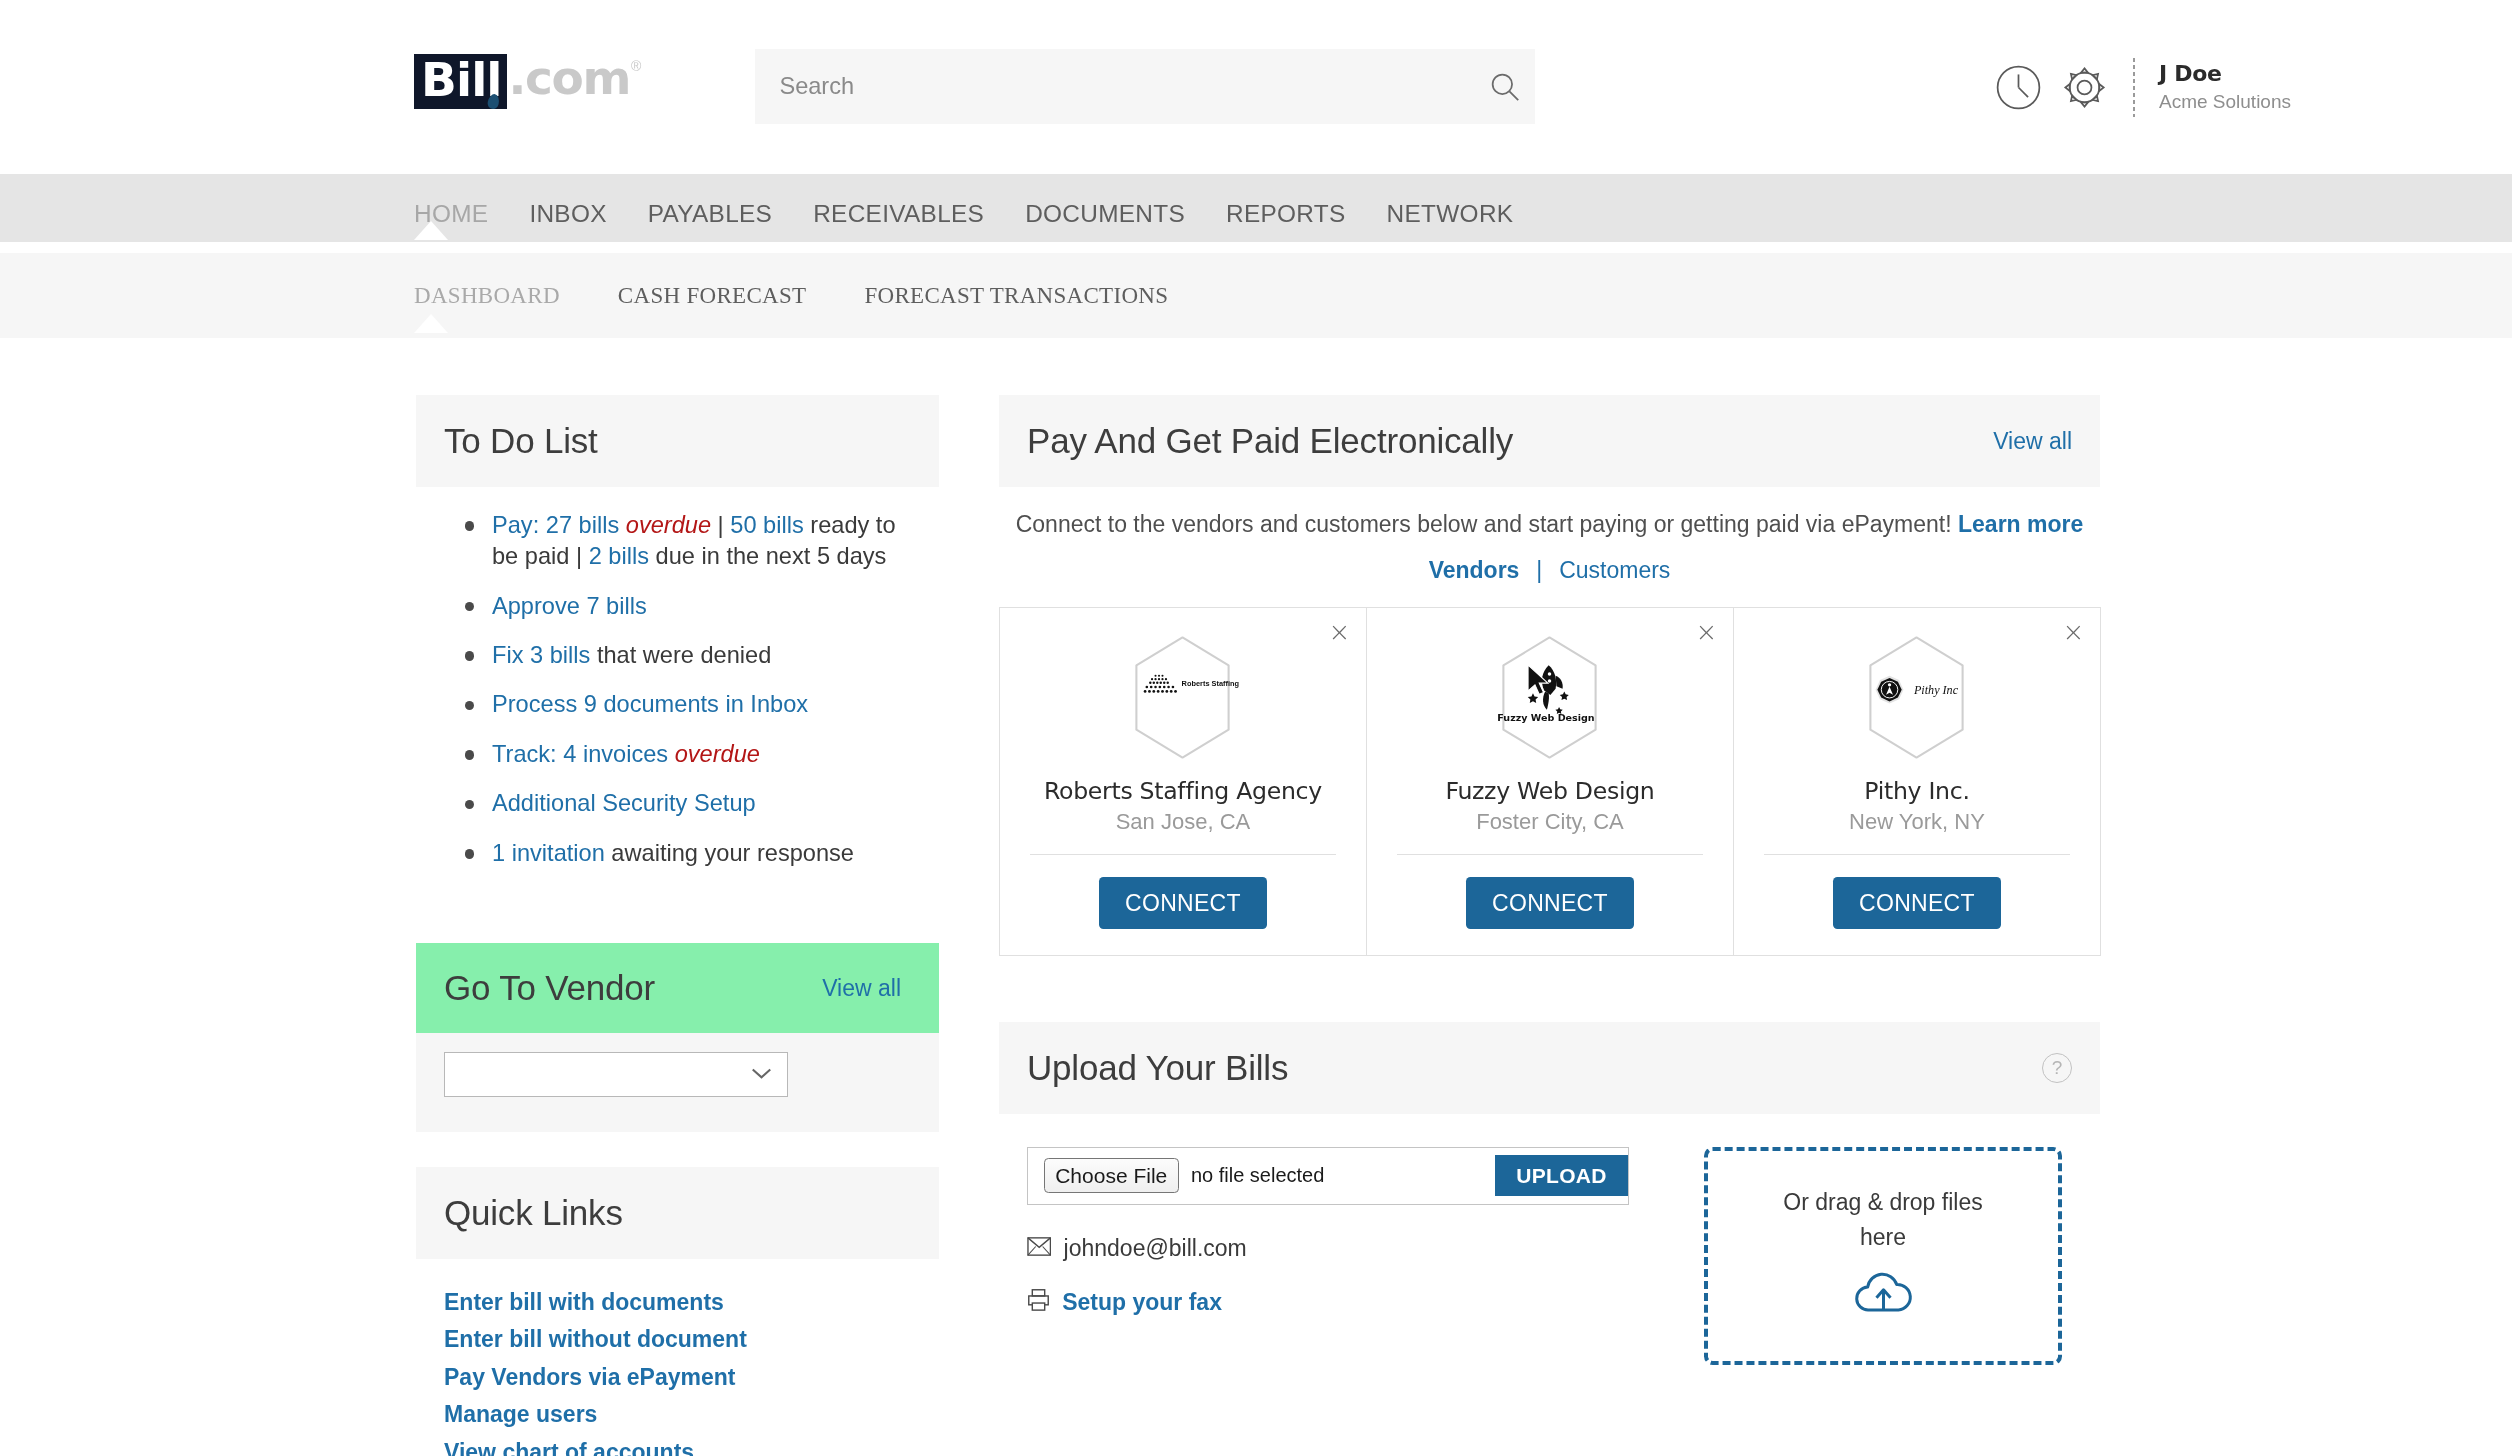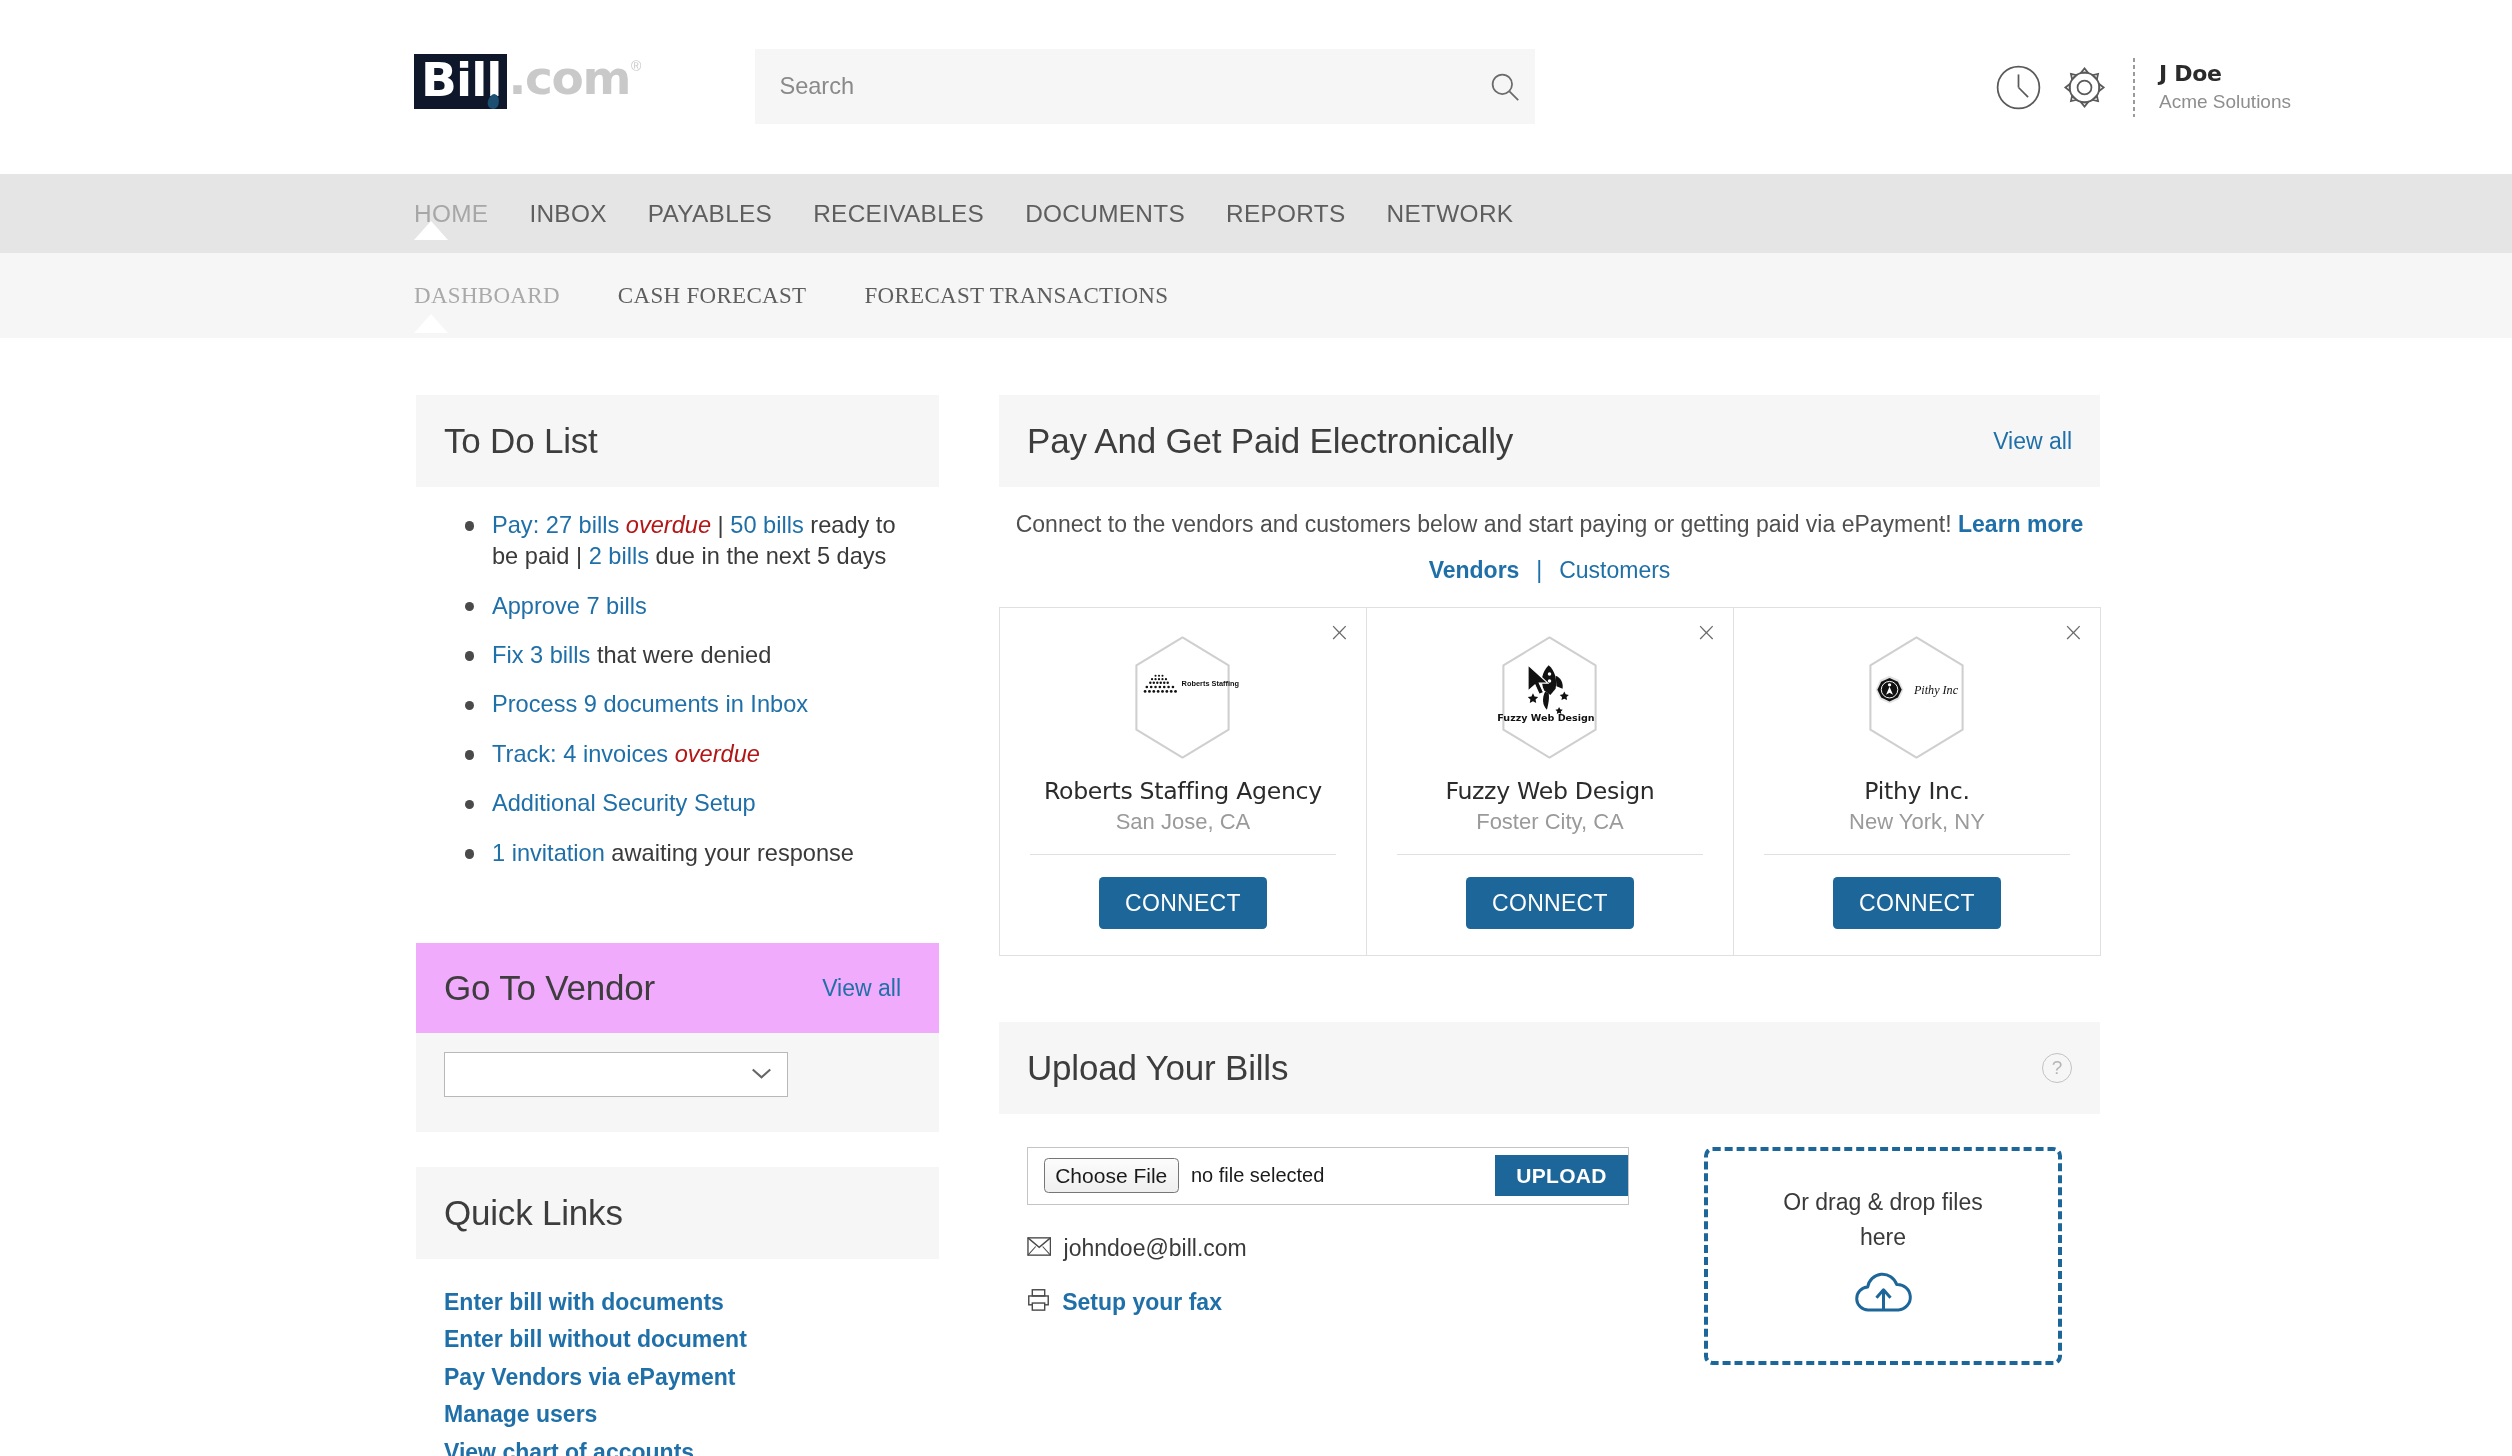--- a/index.html
+++ b/index.html
@@ -96,21 +96,21 @@
     font-family: "DejaVu Sans", sans-serif;
     font-size: 22px; font-weight: bold; color: #2b2b2b;
     letter-spacing: -0.3px; line-height: 1.25;
   }
   .user-org {
     font-size: 19px; color: #8e8e8e; line-height: 1.35; margin-top: 1.7px;
   }
 
   
   .mainnav {
-    position: absolute; left: 0; top: 174px; width: 2512px; height: 79px;
+    position: absolute; left: 0; top: 174px; width: 2512px; height: 68px;
     background: #e5e5e5;
     text-decoration: underline;
   }
   .mainnav-inner {
     position: absolute; left: 414px; top: 0; height: 79px;
     display: flex; align-items: center; gap: 0px;
   }
   .mainnav-item {
     font-size: 24.4px; letter-spacing: 0.3px;
     color: #5e5e5e; cursor: pointer;
@@ -205,21 +205,21 @@
   
   .gtv-body { background: #f6f6f6; padding: 19px 28px 35px 28px; }
   .vendor-select {
     width: 344px; height: 45px;
     background: #ffffff;
     border: 0.9px solid #b8b8b8;
     display: flex; align-items: center; justify-content: flex-end;
     padding-right: 14px;
     cursor: pointer;
   }
-  .gtv-head { background: #f0abfc; height: 90px; display:flex; align-items:center; justify-content: space-between; padding: 0 38px 0 28px; }
+  .gtv-head { background: #86efac; height: 90px; display:flex; align-items:center; justify-content: space-between; padding: 0 38px 0 28px; }
 
   
   .ql-body { padding: 24.4px 28px 21px 28px; }
   .ql-item {
     font-size: 23px; font-weight: bold; color: #1f6fa8;
     line-height: 1.63; cursor: pointer;
   }
 
   
   .pgp-body { padding: 24.4px 0 0 0; text-align: center; }

